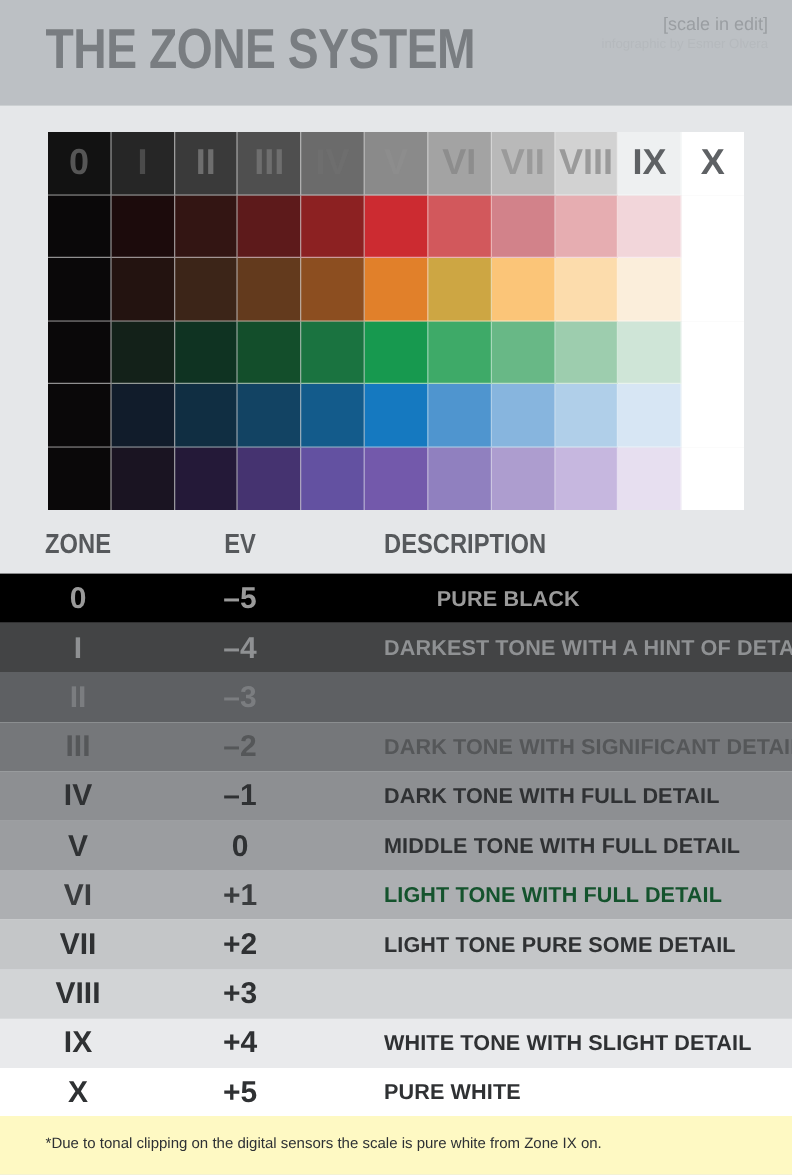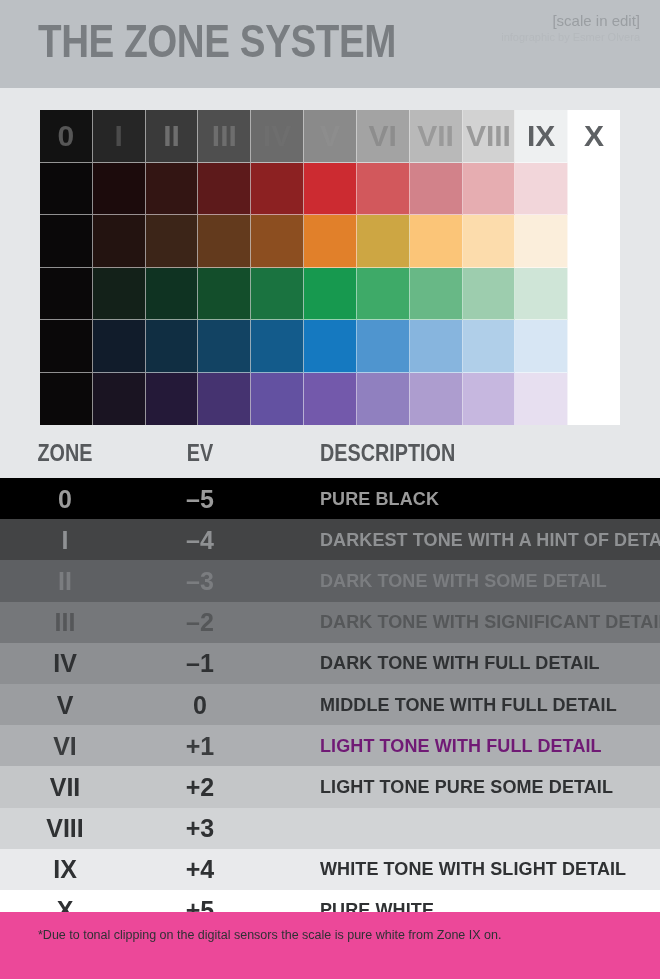--- a/index.html
+++ b/index.html
@@ -158,22 +158,22 @@
     font-size: 18px; line-height: 20px;
     letter-spacing: 0.1px;
   }
 
   
   .footnote {
     position: absolute;
     left: 0;
     bottom: 0;
     width: 660px;
-    height: 67px;
-    background: #ec4899;
+    height: 49px;
+    background: #fef9c3;
   }
   .footnote span {
     position: absolute;
     left: 38px;
     top: 15px;
     font-size: 12.5px;
     line-height: 16px;
     color: #2e3134;
     white-space: nowrap;
   }
@@ -297,51 +297,50 @@
   <div class="table-head">
     <div class="col-zone hd">ZONE</div>
     <div class="col-ev hd">EV</div>
     <div class="col-desc hd">DESCRIPTION</div>
   </div>
 
   <div class="rows" id="table-rows">
       <div class="row" style="background: rgb(0, 0, 0);">
         <div class="rz" style="color: rgb(154, 154, 154);">0</div>
         <div class="rv" style="color: rgb(154, 154, 154);">–5</div>
-        <div class="rd" style="color: rgb(154, 154, 154);">PURE BLACK</div>
+        <div class="rd" style="color: rgb(154, 154, 154); margin-left: 44px;">PURE BLACK</div>
       </div>
       <div class="row" style="background: rgb(67, 68, 69);">
         <div class="rz" style="color: rgb(143, 145, 147);">I</div>
         <div class="rv" style="color: rgb(143, 145, 147);">–4</div>
         <div class="rd" style="color: rgb(143, 145, 147);">DARKEST TONE WITH A HINT OF DETAIL</div>
       </div>
       <div class="row" style="background: rgb(94, 96, 99);">
         <div class="rz" style="color: rgb(123, 125, 128);">II</div>
         <div class="rv" style="color: rgb(123, 125, 128);">–3</div>
-        <div class="rd" style="color: rgb(123, 125, 128);">DARK TONE WITH SOME DETAIL</div>
       </div>
       <div class="row" style="background: rgb(117, 119, 122);">
         <div class="rz" style="color: rgb(85, 87, 89);">III</div>
         <div class="rv" style="color: rgb(85, 87, 89);">–2</div>
         <div class="rd" style="color: rgb(85, 87, 89);">DARK TONE WITH SIGNIFICANT DETAIL</div>
       </div>
       <div class="row" style="background: rgb(141, 143, 146);">
         <div class="rz" style="color: rgb(47, 49, 51);">IV</div>
         <div class="rv" style="color: rgb(47, 49, 51);">–1</div>
         <div class="rd" style="color: rgb(47, 49, 51);">DARK TONE WITH FULL DETAIL</div>
       </div>
       <div class="row" style="background: rgb(155, 157, 160);">
         <div class="rz" style="color: rgb(47, 49, 51);">V</div>
         <div class="rv" style="color: rgb(47, 49, 51);">0</div>
         <div class="rd" style="color: rgb(47, 49, 51);">MIDDLE TONE WITH FULL DETAIL</div>
       </div>
       <div class="row" style="background: rgb(173, 175, 178);">
         <div class="rz" style="color: rgb(58, 60, 62);">VI</div>
         <div class="rv" style="color: rgb(58, 60, 62);">+1</div>
-        <div class="rd" style="color: #701a75;">LIGHT TONE WITH FULL DETAIL</div>
+        <div class="rd" style="color: #14532d;">LIGHT TONE WITH FULL DETAIL</div>
       </div>
       <div class="row" style="background: rgb(196, 198, 200);">
         <div class="rz" style="color: rgb(47, 49, 51);">VII</div>
         <div class="rv" style="color: rgb(47, 49, 51);">+2</div>
         <div class="rd" style="color: rgb(47, 49, 51);">LIGHT TONE PURE SOME DETAIL</div>
       </div>
       <div class="row" style="background: rgb(210, 212, 214);">
         <div class="rz" style="color: rgb(47, 49, 51);">VIII</div>
         <div class="rv" style="color: rgb(47, 49, 51);">+3</div>
       </div>

